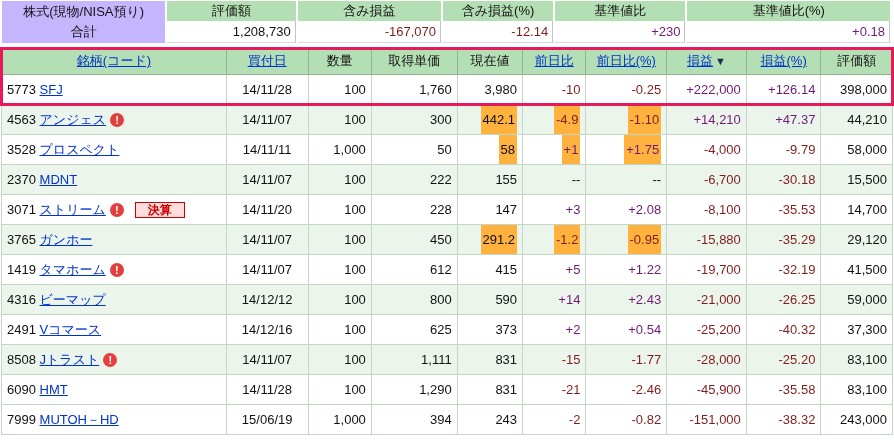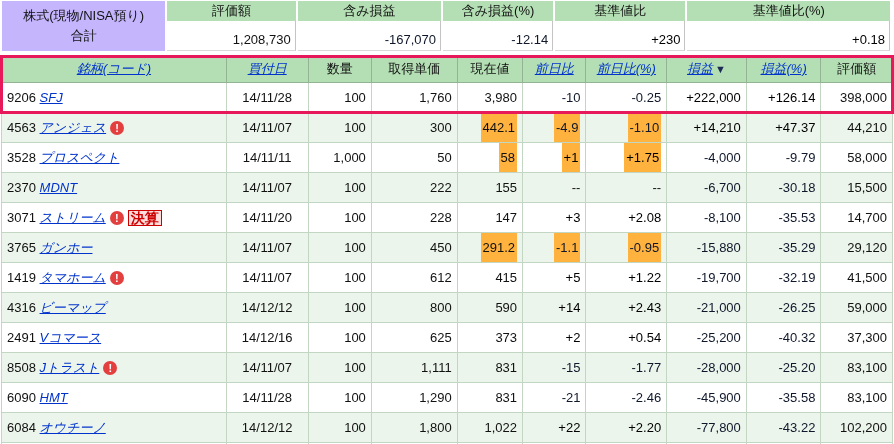--- a/index.html
+++ b/index.html
@@ -5,46 +5,46 @@
   html,body{margin:0;padding:0;background:#fff;}
   body{width:894px;height:444px;overflow:hidden;
        font-family:"Liberation Sans","DejaVu Sans",sans-serif;font-size:13px;color:#111;}
   .page{position:relative;width:894px;}
 
   
   table.summary{border-collapse:separate;border-spacing:2px 0;width:892px;margin:1px 0 0 0;table-layout:fixed;}
   table.summary col.c-label{width:163px;}
   table.summary th{background:#b4dfb4;font-weight:normal;text-align:center;height:20px;padding:0 2px;}
   table.summary td.sum-label{background:#c4b5fd;text-align:center;line-height:1.55;vertical-align:middle;}
-  table.summary td.sum-val{background:#fff;text-align:right;height:21px;padding:8px 4px 0 0;
+  table.summary td.sum-val{background:#fff;text-align:right;height:21px;padding:0 4px 0 0;
       border-right:1px solid #c4c4c4;border-bottom:1px solid #d9d9d9;}
 
   
   .tbl-wrap{position:relative;margin-top:4px;}
   table.holdings{border-collapse:collapse;width:892px;table-layout:fixed;margin-left:1px;}
   table.holdings th{background:#b4dfb4;font-weight:normal;text-align:center;height:26px;
       border:1px solid #93b493;padding:0 2px;}
   table.holdings td{height:29px;border:1px solid #c3d6c3;padding:0 5px;background:#fff;white-space:nowrap;overflow:hidden;}
   table.holdings tr.alt td{background:#ecf5ec;}
   td.cell-name{text-align:left;padding-left:4px;}
   td.num{text-align:right;}
   td.ctr{text-align:center;}
-  .lnk{color:#0033cc;text-decoration:underline;cursor:pointer;font-style:italic;}
-  .pos{color:#000000;}
-  .neg{color:#0f172a;}
+  .lnk{color:#0033cc;text-decoration:underline;cursor:pointer;}
+  .pos{color:#701a75;}
+  .neg{color:#7f1d1d;}
   .hl{background:#ffb23e;padding:8px 2px;}
   .sort-mark{color:#1c2b55;font-size:11px;margin-left:2px;text-decoration:none;display:inline-block;}
 
   
   .alert-ico{display:inline-block;width:14px;height:14px;line-height:14px;border-radius:50%;
       background:#e33f3f;color:#fff;font-weight:bold;font-size:11px;text-align:center;
       vertical-align:middle;margin-left:4px;}
   
-  .kessan{display:inline-block;margin-left:4px;padding:0 2px;border:1px solid #cc0000;background:#ffdddd;
-      color:#cc0000;font-weight:bold;font-size:14px;line-height:14px;vertical-align:middle;}
+  .kessan{display:inline-block;margin-left:11px;padding:0 12px;border:1px solid #cc0000;background:#ffdddd;
+      color:#cc0000;font-weight:bold;font-size:12px;line-height:14px;vertical-align:middle;}
 
   
   .sel-box{position:absolute;left:0;top:0;width:894px;height:59px;box-sizing:border-box;
       border:3px solid #e8195b;pointer-events:none;z-index:5;}
 </style>
 </head>
 <body>
 
 <div class="page">
 
@@ -103,21 +103,21 @@
             <th>現在値</th>
             <th><span class="lnk">前日比</span></th>
             <th><span class="lnk">前日比(%)</span></th>
             <th><span class="lnk">損益</span><span class="sort-mark">▼</span></th>
             <th><span class="lnk">損益(%)</span></th>
             <th>評価額</th>
           </tr>
         </thead>
       <tbody>
           <tr>
-            <td class="cell-name"><span>9206 </span><span class="lnk">SFJ</span></td>
+            <td class="cell-name"><span>5773 </span><span class="lnk">SFJ</span></td>
             <td class="ctr">14/11/28</td>
             <td class="num">100</td>
             <td class="num">1,760</td>
             <td class="num">3,980</td>
             <td class="num neg">-10</td>
             <td class="num neg">-0.25</td>
             <td class="num pos">+222,000</td>
             <td class="num pos">+126.14</td>
             <td class="num">398,000</td>
           </tr>
@@ -168,21 +168,21 @@
             <td class="num neg">-8,100</td>
             <td class="num neg">-35.53</td>
             <td class="num">14,700</td>
           </tr>
           <tr class="alt">
             <td class="cell-name"><span>3765 </span><span class="lnk">ガンホー</span></td>
             <td class="ctr">14/11/07</td>
             <td class="num">100</td>
             <td class="num">450</td>
             <td class="num"><span class="hl">291.2</span></td>
-            <td class="num neg"><span class="hl">-1.1</span></td>
+            <td class="num neg"><span class="hl">-1.2</span></td>
             <td class="num neg"><span class="hl">-0.95</span></td>
             <td class="num neg">-15,880</td>
             <td class="num neg">-35.29</td>
             <td class="num">29,120</td>
           </tr>
           <tr>
             <td class="cell-name"><span>1419 </span><span class="lnk">タマホーム</span><span class="alert-ico">!</span></td>
             <td class="ctr">14/11/07</td>
             <td class="num">100</td>
             <td class="num">612</td>
@@ -233,32 +233,20 @@
             <td class="cell-name"><span>6090 </span><span class="lnk">HMT</span></td>
             <td class="ctr">14/11/28</td>
             <td class="num">100</td>
             <td class="num">1,290</td>
             <td class="num">831</td>
             <td class="num neg">-21</td>
             <td class="num neg">-2.46</td>
             <td class="num neg">-45,900</td>
             <td class="num neg">-35.58</td>
             <td class="num">83,100</td>
-          </tr>
-          <tr class="alt">
-            <td class="cell-name"><span>6084 </span><span class="lnk">オウチーノ</span></td>
-            <td class="ctr">14/12/12</td>
-            <td class="num">100</td>
-            <td class="num">1,800</td>
-            <td class="num">1,022</td>
-            <td class="num pos">+22</td>
-            <td class="num pos">+2.20</td>
-            <td class="num neg">-77,800</td>
-            <td class="num neg">-43.22</td>
-            <td class="num">102,200</td>
           </tr>
           <tr>
             <td class="cell-name"><span>7999 </span><span class="lnk">MUTOH－HD</span></td>
             <td class="ctr">15/06/19</td>
             <td class="num">1,000</td>
             <td class="num">394</td>
             <td class="num">243</td>
             <td class="num neg">-2</td>
             <td class="num neg">-0.82</td>
             <td class="num neg">-151,000</td>

